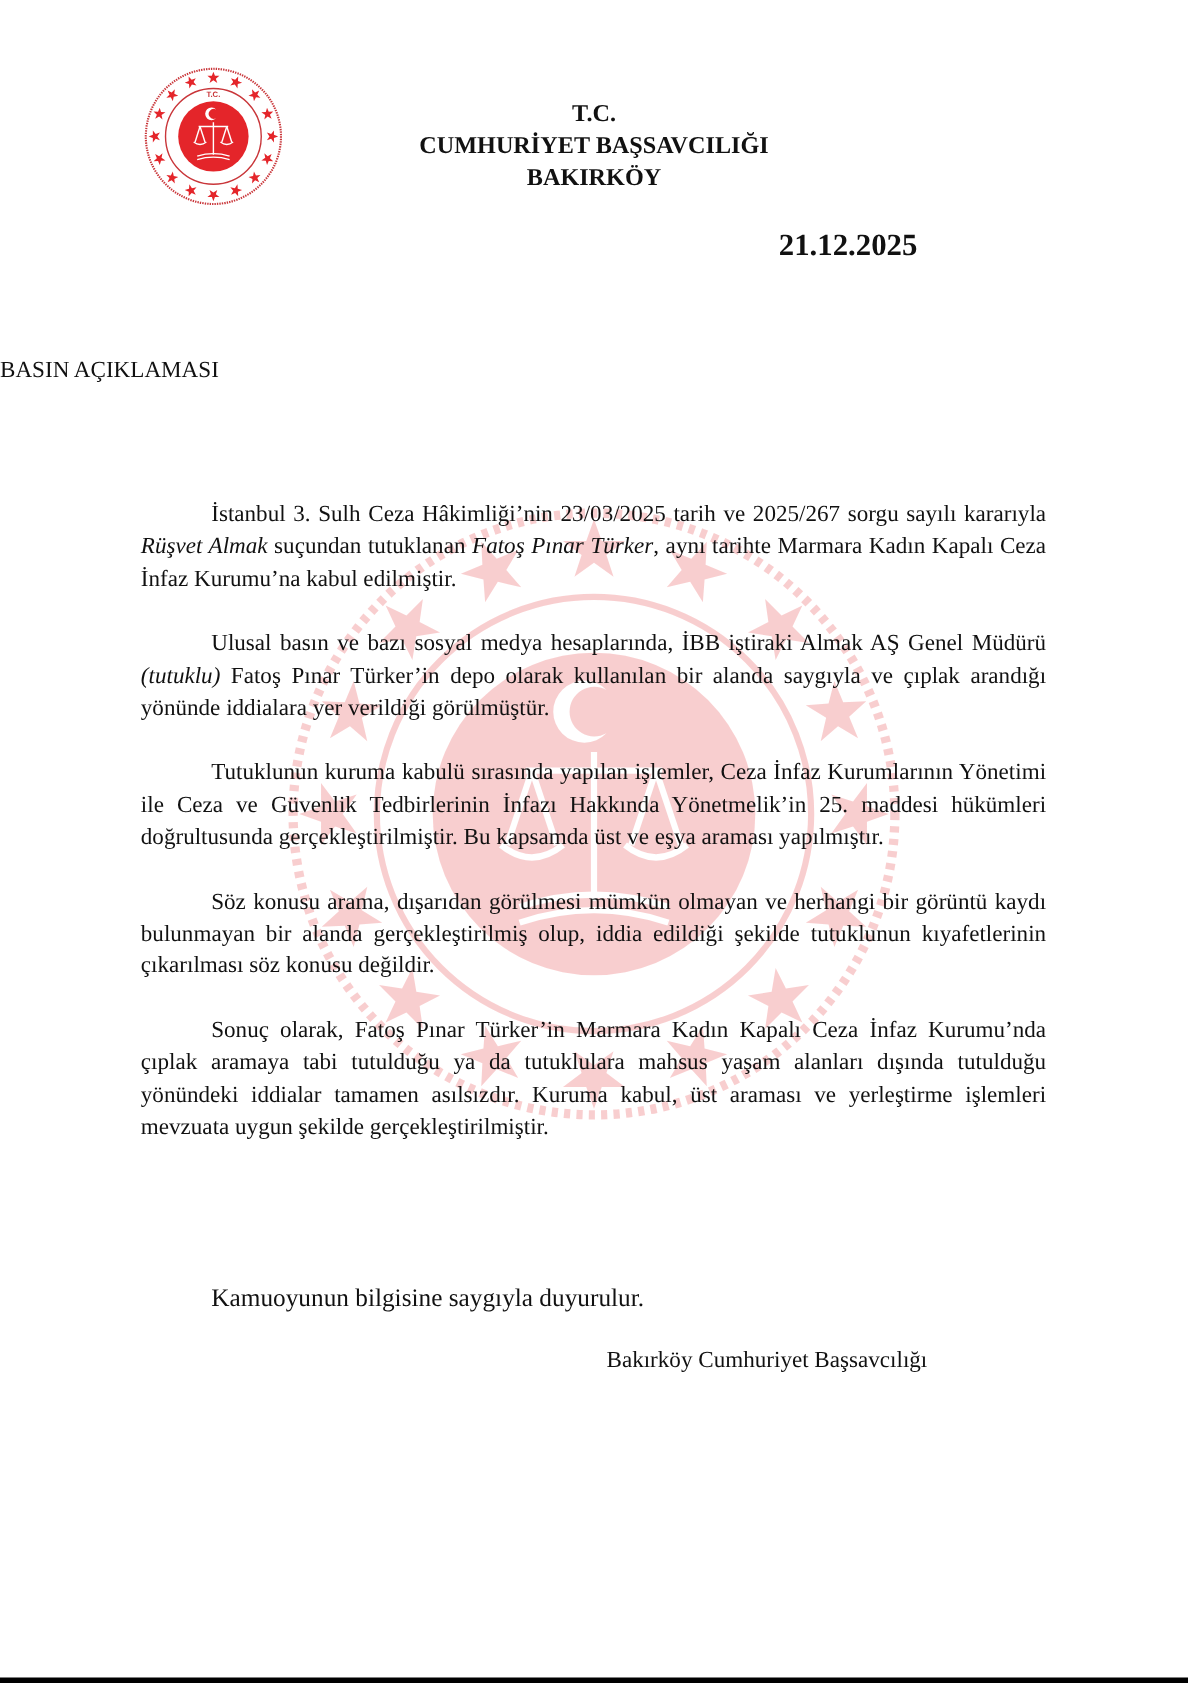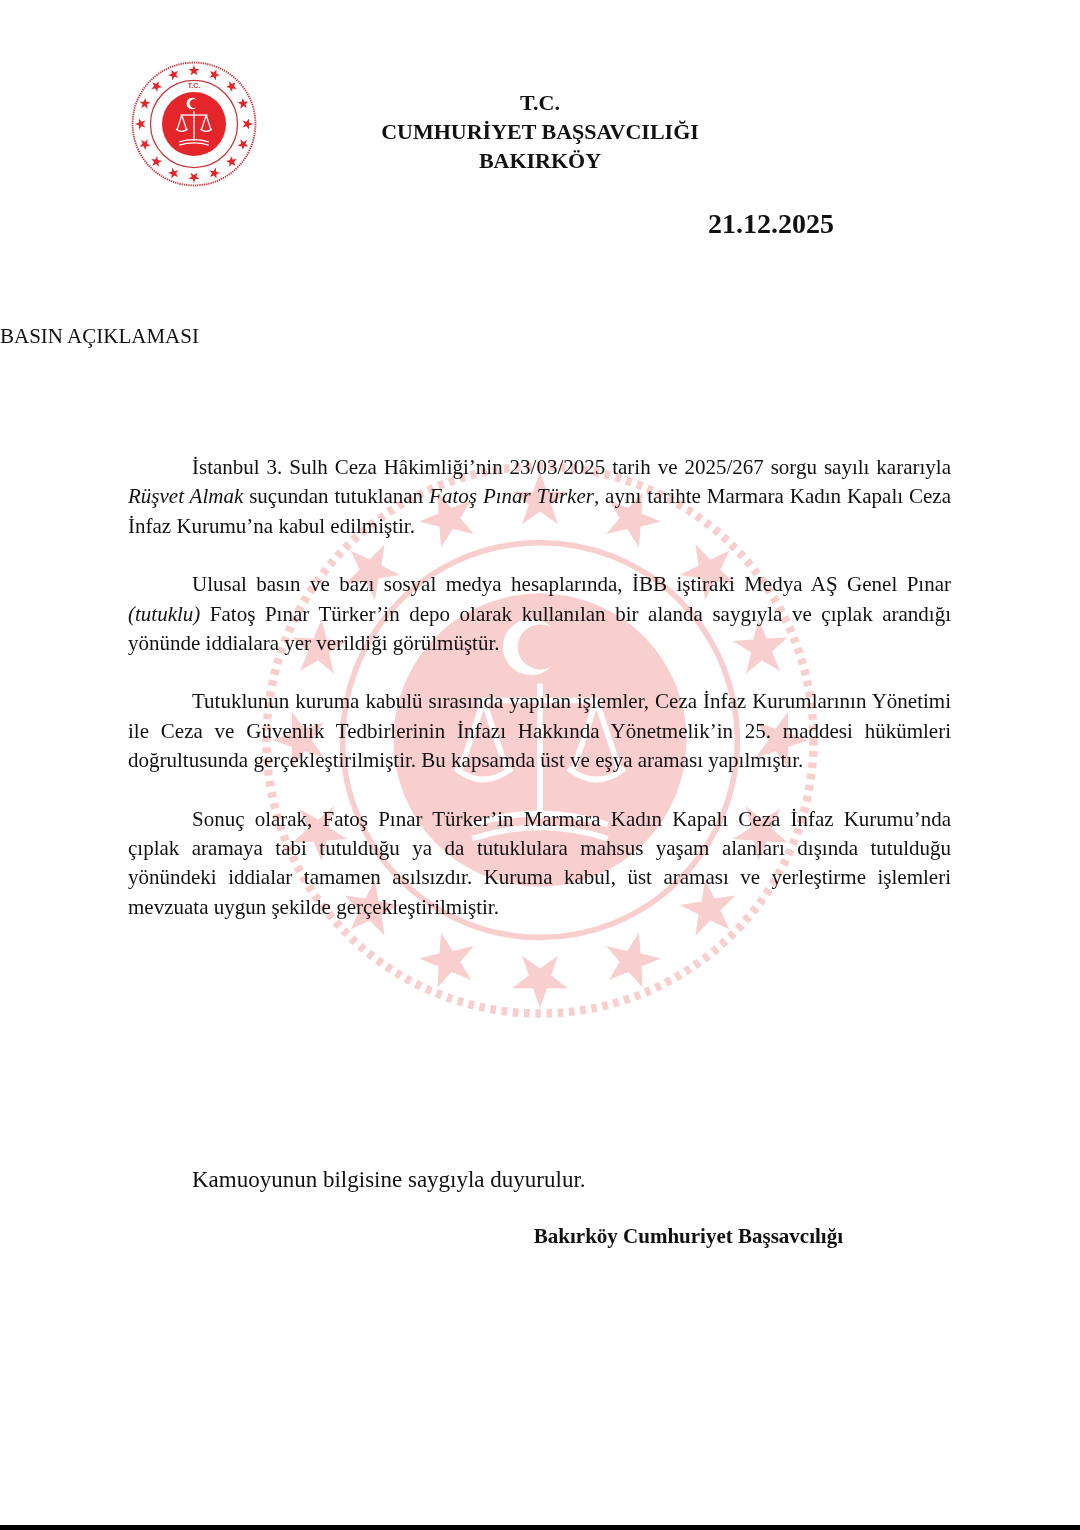--- a/index.html
+++ b/index.html
@@ -82,21 +82,21 @@
     .closing {
       position: absolute;
       left: 192px;
       top: 1167px;
       font-size: 23px;
     }
     .signature {
       position: absolute;
       right: 129px;
       top: 1224px;
-      font-weight: bold;
+      font-weight: normal;
       font-size: 21px;
     }
     .bottom-bar {
       position: absolute;
       left: 0;
       bottom: 0;
       width: 1080px;
       height: 5px;
       background: #000000;
     }
@@ -189,24 +189,27 @@
 
   <div class="date">21.12.2025</div>
 
   <div class="title">BASIN AÇIKLAMASI</div>
 
   <div class="body-text">
     <p class="para">
       <span>İstanbul 3. Sulh Ceza Hâkimliği’nin 23/03/2025 tarih ve 2025/267 sorgu sayılı kararıyla </span><em>Rüşvet Almak</em><span> suçundan tutuklanan </span><em>Fatoş Pınar Türker</em><span>, aynı tarihte Marmara Kadın Kapalı Ceza İnfaz Kurumu’na kabul edilmiştir.</span>
     </p>
     <p class="para">
-      <span>Ulusal basın ve bazı sosyal medya hesaplarında, İBB iştiraki Medya AŞ Genel Pınar </span><em>(tutuklu)</em><span> Fatoş Pınar Türker’in depo olarak kullanılan bir alanda saygıyla ve çıplak arandığı yönünde iddialara yer verildiği görülmüştür.</span>
+      <span>Ulusal basın ve bazı sosyal medya hesaplarında, İBB iştiraki Almak AŞ Genel Müdürü </span><em>(tutuklu)</em><span> Fatoş Pınar Türker’in depo olarak kullanılan bir alanda saygıyla ve çıplak arandığı yönünde iddialara yer verildiği görülmüştür.</span>
     </p>
     <p class="para">
       <span>Tutuklunun kuruma kabulü sırasında yapılan işlemler, Ceza İnfaz Kurumlarının Yönetimi ile Ceza ve Güvenlik Tedbirlerinin İnfazı Hakkında Yönetmelik’in 25. maddesi hükümleri doğrultusunda gerçekleştirilmiştir. Bu kapsamda üst ve eşya araması yapılmıştır.</span>
+    </p>
+    <p class="para">
+      <span>Söz konusu arama, dışarıdan görülmesi mümkün olmayan ve herhangi bir görüntü kaydı bulunmayan bir alanda gerçekleştirilmiş olup, iddia edildiği şekilde tutuklunun kıyafetlerinin çıkarılması söz konusu değildir.</span>
     </p>
     <p class="para">
       <span>Sonuç olarak, Fatoş Pınar Türker’in Marmara Kadın Kapalı Ceza İnfaz Kurumu’nda çıplak aramaya tabi tutulduğu ya da tutuklulara mahsus yaşam alanları dışında tutulduğu yönündeki iddialar tamamen asılsızdır. Kuruma kabul, üst araması ve yerleştirme işlemleri mevzuata uygun şekilde gerçekleştirilmiştir.</span>
     </p>
   </div>
 
   <div class="closing">Kamuoyunun bilgisine saygıyla duyurulur.</div>
 
   <div class="signature">Bakırköy Cumhuriyet Başsavcılığı</div>
 

